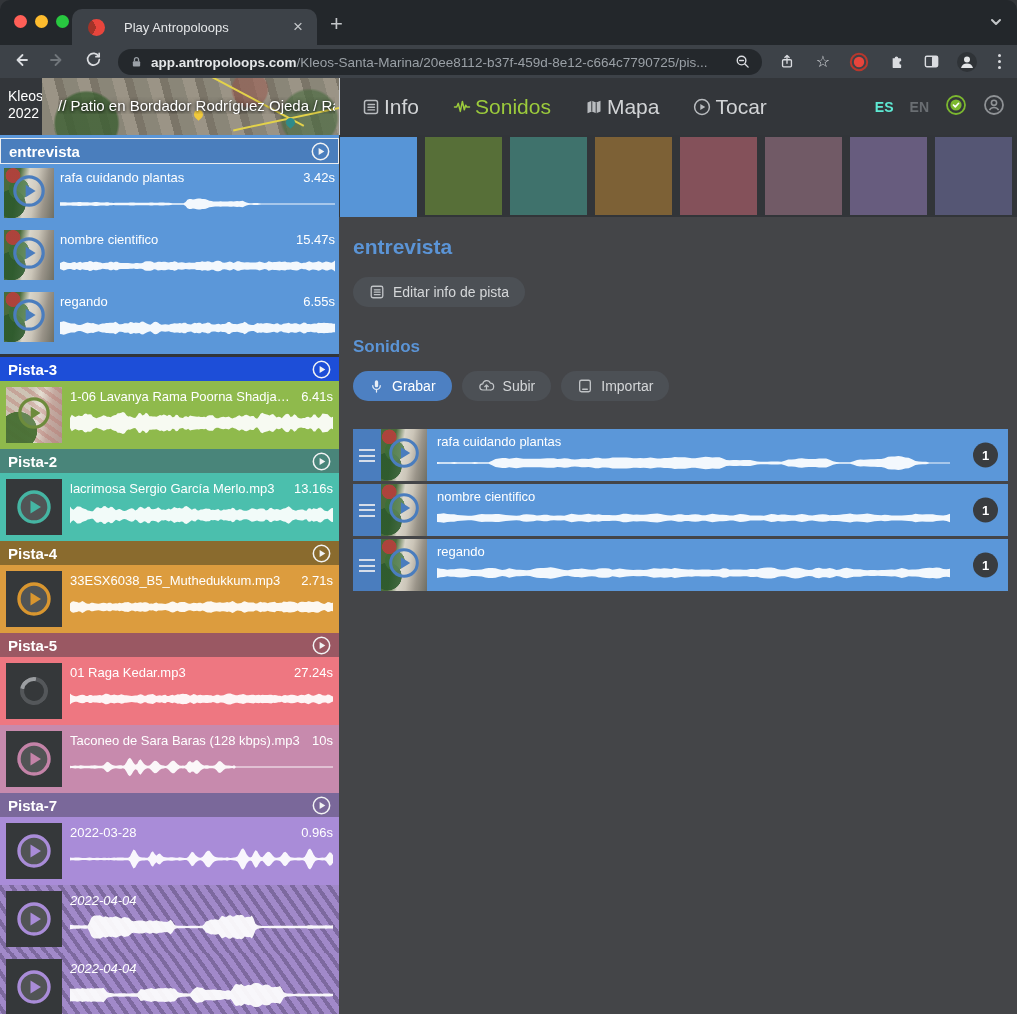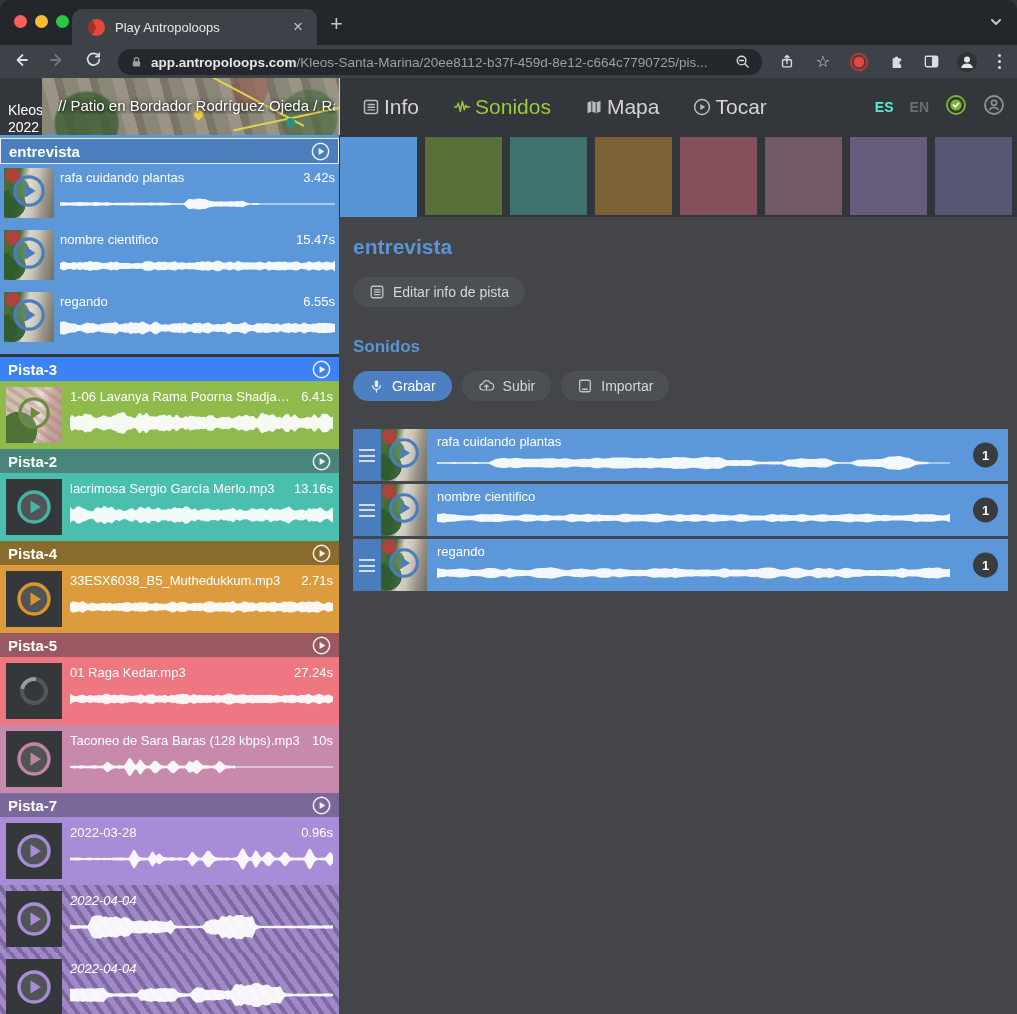--- a/index.html
+++ b/index.html
@@ -5,38 +5,38 @@
   * { margin:0; padding:0; box-sizing:border-box; }
   html,body { width:1017px; height:1014px; background:#1d2024; font-family:"Liberation Sans",sans-serif; overflow:hidden; }
   .win { position:relative; width:1017px; height:1014px; background:#323539; }
 
   
   .tabbar { position:absolute; top:0; left:0; right:0; height:45px; background:#23272b; border-radius:10px 10px 0 0; }
   .lights { position:absolute; top:15px; left:14px; display:flex; gap:8px; }
   .light { width:13px; height:13px; border-radius:50%; }
   .tab { position:absolute; top:9px; left:72px; width:245px; height:36px; background:#3d4248; border-radius:10px 10px 0 0; display:flex; align-items:center; padding:0 10px 0 16px; }
   .favicon { width:17px; height:17px; border-radius:50%; background:conic-gradient(from 210deg,#a33328 0 120deg,#e8453c 0 360deg); flex:none; }
-  .tab-title { color:#e4e6e8; font-size:13px; margin-left:10px; flex:1; white-space:nowrap; overflow:hidden; }
+  .tab-title { color:#e4e6e8; font-size:13px; margin-left:19px; flex:1; white-space:nowrap; overflow:hidden; }
   .tab-close { color:#c3c6c9; font-size:17px; cursor:default; padding:0 4px; }
   .newtab { position:absolute; top:11px; left:330px; color:#c3c6c9; font-size:22px; font-weight:300; }
   .tab-chevron { position:absolute; top:15px; right:14px; color:#c3c6c9; }
   .toolbar { position:absolute; top:45px; left:0; right:0; height:33px; background:#3d4248; display:flex; align-items:center; padding:0 10px; gap:14px; }
   .navbtn { color:#dadce0; width:22px; text-align:center; flex:none; }
   .navbtn.disabled { color:#71767b; }
   .urlbar { flex:1; height:26px; background:#24282c; border-radius:14px; display:flex; align-items:center; padding:0 12px; gap:8px; overflow:hidden; }
   .url-domain { color:#e4e6e8; font-size:13.5px; font-weight:700; white-space:nowrap; }
   .url-path { color:#9aa0a6; font-size:13.5px; white-space:nowrap; }
   .tool-ic { color:#dadce0; flex:none; display:flex; align-items:center; justify-content:center; width:22px; }
   .star { font-size:16px; }
   .kebab { display:flex; flex-direction:column; gap:3px; padding:0 6px; }
   .kebab i { width:3px; height:3px; border-radius:50%; background:#dadce0; }
 
   
   .appbar { position:absolute; top:78px; left:0; right:0; height:57px; background:#33363a; display:flex; align-items:stretch; }
-  .logo { width:42px; padding:24px 0 0 8px; color:#fff; font-size:14px; line-height:17px; flex:none; }
+  .logo { width:42px; padding:10px 0 0 8px; color:#fff; font-size:14px; line-height:17px; flex:none; }
   .mapstrip { position:relative; width:298px; flex:none; overflow:hidden;
      background:
       radial-gradient(circle at 70% 20%, rgba(150,80,70,.5) 0 8%, transparent 9%),
       radial-gradient(circle at 15% 80%, rgba(60,95,50,.8) 0 12%, transparent 13%),
       radial-gradient(circle at 90% 70%, rgba(70,105,60,.6) 0 10%, transparent 11%),
       repeating-linear-gradient(75deg, #8a8678 0 14px, #9b9486 14px 26px, #7b7568 26px 34px),
       linear-gradient(#938b7a,#847c6c); }
   .route { position:absolute; border-top:2px solid #e3d24a; width:140px; }
   .pin { position:absolute; width:9px; height:9px; border-radius:50% 50% 50% 0; transform:rotate(-45deg); }
   .crumb { position:absolute; left:16px; top:19px; right:4px; color:#fff; font-size:15px; white-space:nowrap; overflow:hidden; text-shadow:0 1px 3px rgba(0,0,0,.85),0 0 6px rgba(0,0,0,.5); }
@@ -306,21 +306,21 @@
                 <span class="snd-title">regando</span>
                 <span class="snd-dur">6.55s</span>
               </div>
               <svg class="wave" viewBox="0 0 150 24" preserveAspectRatio="none">
                 <path d="M0.0 6.83 L1.0 6.74 L2.0 6.21 L3.0 6.66 L4.0 7.38 L5.0 7.63 L6.0 8.21 L7.0 8.17 L8.1 8.20 L9.1 8.95 L10.1 9.36 L11.1 9.42 L12.1 9.06 L13.1 8.30 L14.1 7.72 L15.1 7.29 L16.1 7.75 L17.1 8.02 L18.1 7.76 L19.1 8.27 L20.1 8.79 L21.1 9.17 L22.1 8.53 L23.2 8.13 L24.2 8.24 L25.2 7.61 L26.2 7.70 L27.2 7.42 L28.2 7.52 L29.2 7.58 L30.2 6.60 L31.2 7.42 L32.2 8.81 L33.2 8.88 L34.2 8.65 L35.2 7.98 L36.2 8.00 L37.2 8.07 L38.3 6.86 L39.3 7.05 L40.3 7.76 L41.3 7.27 L42.3 7.59 L43.3 7.69 L44.3 6.63 L45.3 6.53 L46.3 7.37 L47.3 8.22 L48.3 8.85 L49.3 9.20 L50.3 8.10 L51.3 6.95 L52.3 6.70 L53.4 7.23 L54.4 8.55 L55.4 9.26 L56.4 9.04 L57.4 8.68 L58.4 8.97 L59.4 9.11 L60.4 8.57 L61.4 8.35 L62.4 7.95 L63.4 8.07 L64.4 8.13 L65.4 7.65 L66.4 8.15 L67.4 7.52 L68.5 7.45 L69.5 8.60 L70.5 8.83 L71.5 8.93 L72.5 8.13 L73.5 7.50 L74.5 8.02 L75.5 7.45 L76.5 7.59 L77.5 8.60 L78.5 8.17 L79.5 7.85 L80.5 7.31 L81.5 7.57 L82.6 8.70 L83.6 9.03 L84.6 9.09 L85.6 8.53 L86.6 8.45 L87.6 8.95 L88.6 8.56 L89.6 8.50 L90.6 8.16 L91.6 6.84 L92.6 6.87 L93.6 8.06 L94.6 8.66 L95.6 8.60 L96.6 8.72 L97.7 8.28 L98.7 8.03 L99.7 7.63 L100.7 6.71 L101.7 7.52 L102.7 8.88 L103.7 9.31 L104.7 9.41 L105.7 9.46 L106.7 8.48 L107.7 7.70 L108.7 8.13 L109.7 7.98 L110.7 8.28 L111.7 8.00 L112.8 7.76 L113.8 8.01 L114.8 8.17 L115.8 8.54 L116.8 8.79 L117.8 8.18 L118.8 7.97 L119.8 9.04 L120.8 9.29 L121.8 8.45 L122.8 8.11 L123.8 7.87 L124.8 7.57 L125.8 8.34 L126.8 8.44 L127.9 7.86 L128.9 7.85 L129.9 8.62 L130.9 8.93 L131.9 8.21 L132.9 7.28 L133.9 7.58 L134.9 8.61 L135.9 8.67 L136.9 8.77 L137.9 8.36 L138.9 8.21 L139.9 8.42 L140.9 7.45 L141.9 7.79 L143.0 7.76 L144.0 7.58 L145.0 7.73 L146.0 7.65 L147.0 7.93 L148.0 7.97 L149.0 8.28 L150.0 8.38 L150.0 15.62 L149.0 15.72 L148.0 16.03 L147.0 16.07 L146.0 16.35 L145.0 16.27 L144.0 16.42 L143.0 16.24 L141.9 16.21 L140.9 16.55 L139.9 15.58 L138.9 15.79 L137.9 15.64 L136.9 15.23 L135.9 15.33 L134.9 15.39 L133.9 16.42 L132.9 16.72 L131.9 15.79 L130.9 15.07 L129.9 15.38 L128.9 16.15 L127.9 16.14 L126.8 15.56 L125.8 15.66 L124.8 16.43 L123.8 16.13 L122.8 15.89 L121.8 15.55 L120.8 14.71 L119.8 14.96 L118.8 16.03 L117.8 15.82 L116.8 15.21 L115.8 15.46 L114.8 15.83 L113.8 15.99 L112.8 16.24 L111.7 16.00 L110.7 15.72 L109.7 16.02 L108.7 15.87 L107.7 16.30 L106.7 15.52 L105.7 14.54 L104.7 14.59 L103.7 14.69 L102.7 15.12 L101.7 16.48 L100.7 17.29 L99.7 16.37 L98.7 15.97 L97.7 15.72 L96.6 15.28 L95.6 15.40 L94.6 15.34 L93.6 15.94 L92.6 17.13 L91.6 17.16 L90.6 15.84 L89.6 15.50 L88.6 15.44 L87.6 15.05 L86.6 15.55 L85.6 15.47 L84.6 14.91 L83.6 14.97 L82.6 15.30 L81.5 16.43 L80.5 16.69 L79.5 16.15 L78.5 15.83 L77.5 15.40 L76.5 16.41 L75.5 16.55 L74.5 15.98 L73.5 16.50 L72.5 15.87 L71.5 15.07 L70.5 15.17 L69.5 15.40 L68.5 16.55 L67.4 16.48 L66.4 15.85 L65.4 16.35 L64.4 15.87 L63.4 15.93 L62.4 16.05 L61.4 15.65 L60.4 15.43 L59.4 14.89 L58.4 15.03 L57.4 15.32 L56.4 14.96 L55.4 14.74 L54.4 15.45 L53.4 16.77 L52.3 17.30 L51.3 17.05 L50.3 15.90 L49.3 14.80 L48.3 15.15 L47.3 15.78 L46.3 16.63 L45.3 17.47 L44.3 17.37 L43.3 16.31 L42.3 16.41 L41.3 16.73 L40.3 16.24 L39.3 16.95 L38.3 17.14 L37.2 15.93 L36.2 16.00 L35.2 16.02 L34.2 15.35 L33.2 15.12 L32.2 15.19 L31.2 16.58 L30.2 17.40 L29.2 16.42 L28.2 16.48 L27.2 16.58 L26.2 16.30 L25.2 16.39 L24.2 15.76 L23.2 15.87 L22.1 15.47 L21.1 14.83 L20.1 15.21 L19.1 15.73 L18.1 16.24 L17.1 15.98 L16.1 16.25 L15.1 16.71 L14.1 16.28 L13.1 15.70 L12.1 14.94 L11.1 14.58 L10.1 14.64 L9.1 15.05 L8.1 15.80 L7.0 15.83 L6.0 15.79 L5.0 16.37 L4.0 16.62 L3.0 17.34 L2.0 17.79 L1.0 17.26 L0.0 17.17 Z" fill="#ffffff" fill-opacity="0.93"></path>
               </svg>
             </div>
           </div>
         </div>
         <div class="track" style="background: rgb(143, 186, 76);">
-          <div class="track-header" style="background: #3b82f6;">
+          <div class="track-header" style="background: #1d4ed8;">
             <span class="track-name">Pista-3</span>
             <svg width="19" height="19" viewBox="0 0 20 20">
               <circle cx="10" cy="10" r="8.6" fill="none" stroke="#f2f3f4" stroke-width="1.6"></circle>
               <path d="M8 6.4L14 10l-6 3.6z" fill="#f2f3f4"></path>
             </svg>
           </div>
           <div class="snd">
             <div class="thumb photo-wall">
               <span class="ring-ov"><svg width="34" height="34" viewBox="0 0 36 36">
                   <circle cx="18" cy="18" r="15" fill="rgba(255,255,255,0.14)" stroke="#6d8b3c" stroke-width="3.4"></circle>

